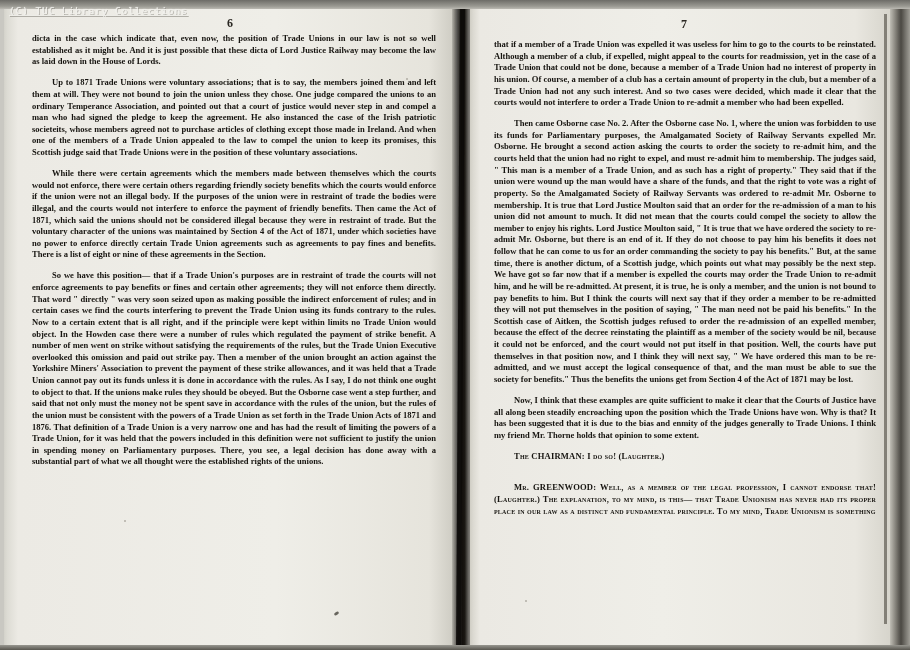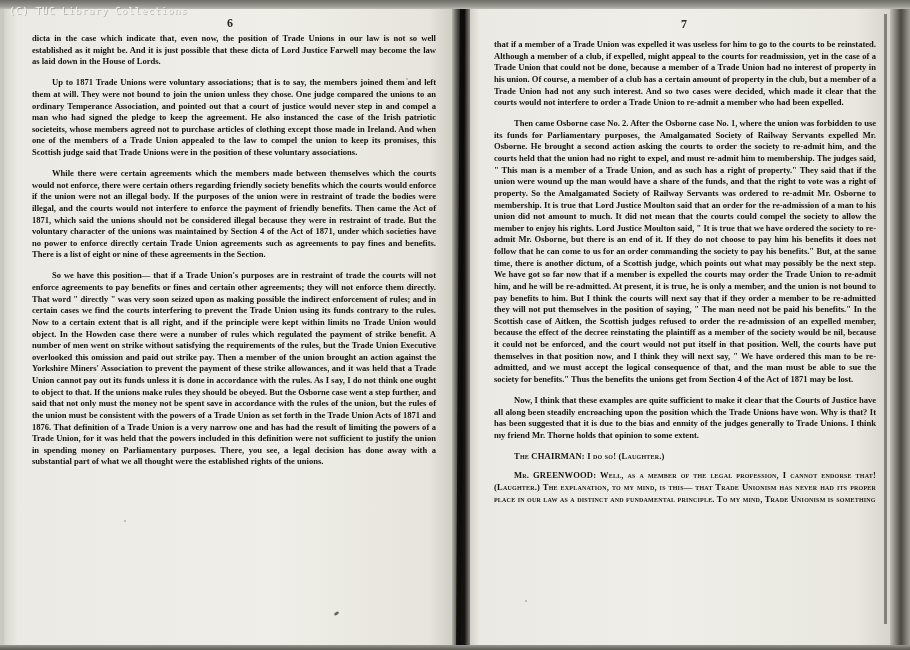--- a/index.html
+++ b/index.html
@@ -116,20 +116,21 @@
     position: absolute;
     left: 9px;
     top: 5px;
     font-family: "DejaVu Sans Mono", "Liberation Mono", monospace;
     font-size: 9.5px;
     letter-spacing: .9px;
     color: #efeee9;
     text-shadow: 0 0 1px rgba(255,255,255,.9), 1px 1px 0 rgba(90,88,80,.45);
     opacity: .93;
     white-space: nowrap;
+    text-decoration: underline;
   }
 
   
   .folio {
     position: absolute;
     font-size: 12px;
     font-weight: bold;
     color: #2a2722;
     text-align: center;
   }
@@ -156,21 +157,21 @@
   .column.right {
     left: 24px;
     top: 39px;
     width: 382px;
   }
   .column p {
     margin: 0 0 9.4px 0;
     text-indent: 20px;
   }
   .column p.noindent { text-indent: 0; }
-  .column p.tight { margin-bottom: 8px; font-family: Liberation Serif, serif; }
+  .column p.tight { margin-bottom: 20px; font-family: Liberation Serif, serif; }
 
   .smallcaps {
     font-variant: small-caps;
     letter-spacing: .2px;
   }
 
   
   .inkfade {
     filter: blur(0.12px) contrast(1.06);
   }
@@ -187,21 +188,21 @@
 <body>
 
 <div id="scan">
 
   <div class="bed"></div>
 
   <div class="leaf left">
     <div class="folio left">6</div>
 
     <div class="column left inkfade">
-      <p class="noindent">dicta in the case which indicate that, even now, the position of Trade Unions in our law is not so well established as it might be.  And it is just possible that these dicta of Lord Justice Farwell may become the law as laid down in the House of Lords.</p>
+      <p class="noindent">dicta in the case which indicate that, even now, the position of Trade Unions in our law is not so well established as it might be.  And it is just possible that these dicta of Lord Justice Railway may become the law as laid down in the House of Lords.</p>
       <p>Up to 1871 Trade Unions were voluntary associations; that is to say, the members joined them and left them at will.  They were not bound to join the union unless they chose.  One judge compared the unions to an ordinary Temperance Association, and pointed out that a court of justice would never step in and compel a man who had signed the pledge to keep the agreement.  He also instanced the case of the Irish patriotic societeits, whose members agreed not to purchase articles of clothing except those made in Ireland. And when one of the members of a Trade Union appealed to the law to compel the union to keep its promises, this Scottish judge said that Trade Unions were in the position of these voluntary associations.</p>
       <p>While there were certain agreements which the members made between themselves which the courts would not enforce, there were certain others regarding friendly society benefits which the courts would enforce if the union were not an illegal body.  If the purposes of the union were in restraint of trade the bodies were illegal, and the courts would not interfere to enforce the payment of friendly benefits.  Then came the Act of 1871, which said the unions should not be considered illegal because they were in restraint of trade.  But the voluntary character of the unions was maintained by Section 4 of the Act of 1871, under which societies have no power to enforce directly certain Trade Union agreements such as agreements to pay fines and benefits.  There is a list of eight or nine of these agreements in the Section.</p>
       <p>So we have this position— that if a Trade Union's purposes are in restraint of trade the courts will not enforce agreements to pay benefits or fines and certain other agreements; they will not enforce them directly. That word " directly " was very soon seized upon as making possible the indirect enforcement of rules; and in certain cases we find the courts interfering to prevent the Trade Union using its funds contrary to the rules.  Now to a certain extent that is all right, and if the principle were kept within limits no Trade Union would object.  In the Howden case there were a number of rules which regulated the payment of strike benefit.  A number of men went on strike without satisfying the requirements of the rules, but the Trade Union Executive overlooked this omission and paid out strike pay.  Then a member of the union brought an action against the Yorkshire Miners' Association to prevent the payment of these strike allowances, and it was held that a Trade Union cannot pay out its funds unless it is done in accordance with the rules.  As I say, I do not think one ought to object to that.  If the unions make rules they should be obeyed.  But the Osborne case went a step further, and said that not only must the money not be spent save in accordance with the rules of the union, but the rules of the union must be consistent with the powers of a Trade Union as set forth in the Trade Union Acts of 1871 and 1876.  That definition of a Trade Union is a very narrow one and has had the result of limiting the powers of a Trade Union, for it was held that the powers included in this definition were not sufficient to justify the union in spending money on Parliamentary purposes. There, you see, a legal decision has done away with a substantial part of what we all thought were the established rights of the unions.</p>
     </div>
 
     <div class="speck" style="left:330px;top:612px;width:5px;height:3px;transform:rotate(-28deg);background:rgba(60,57,50,.75);"></div>
     <div class="speck" style="left:120px;top:520px;width:2px;height:2px;"></div>
     <div class="speck" style="left:402px;top:78px;width:2px;height:2px;"></div>
   </div>
 

